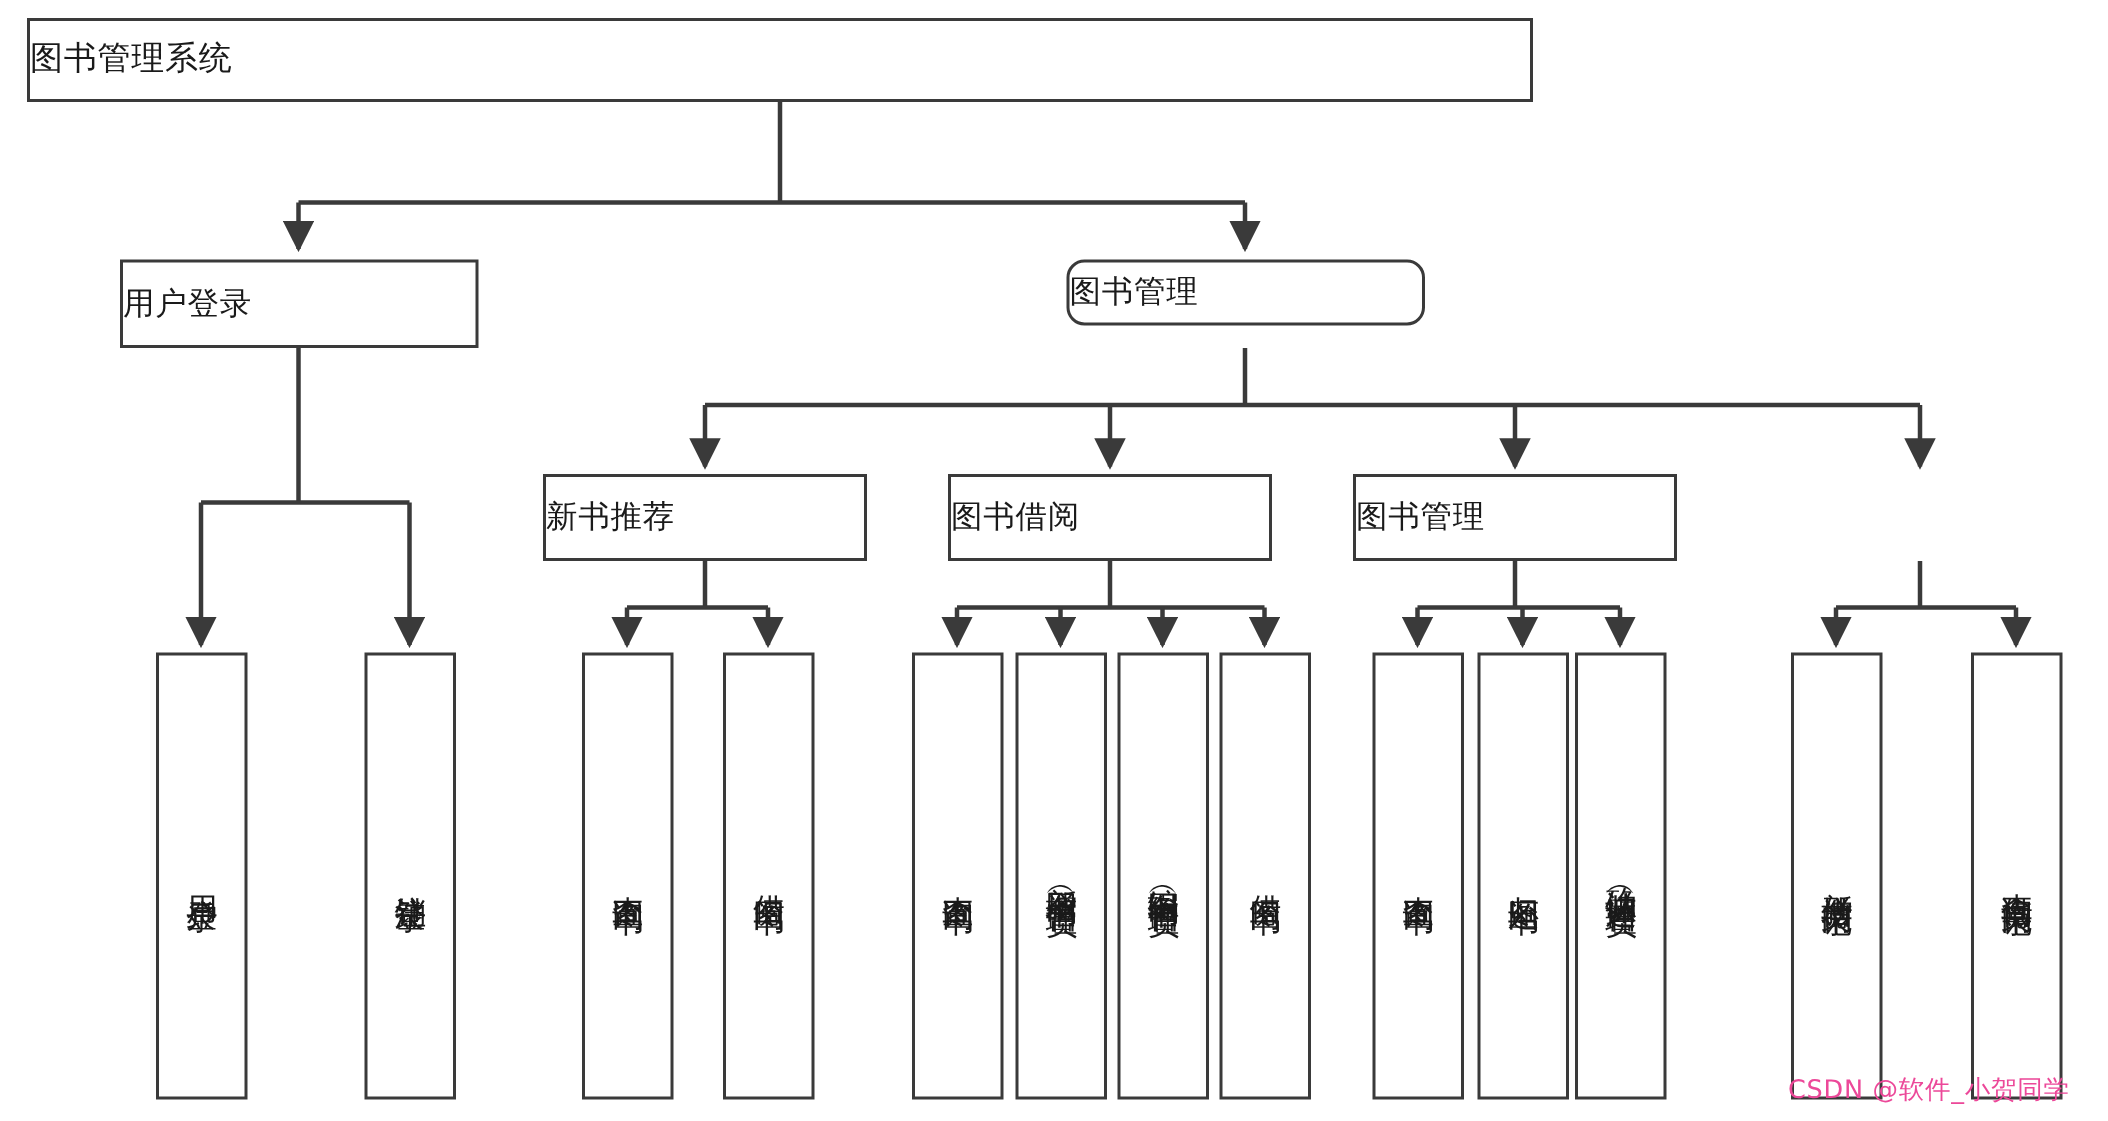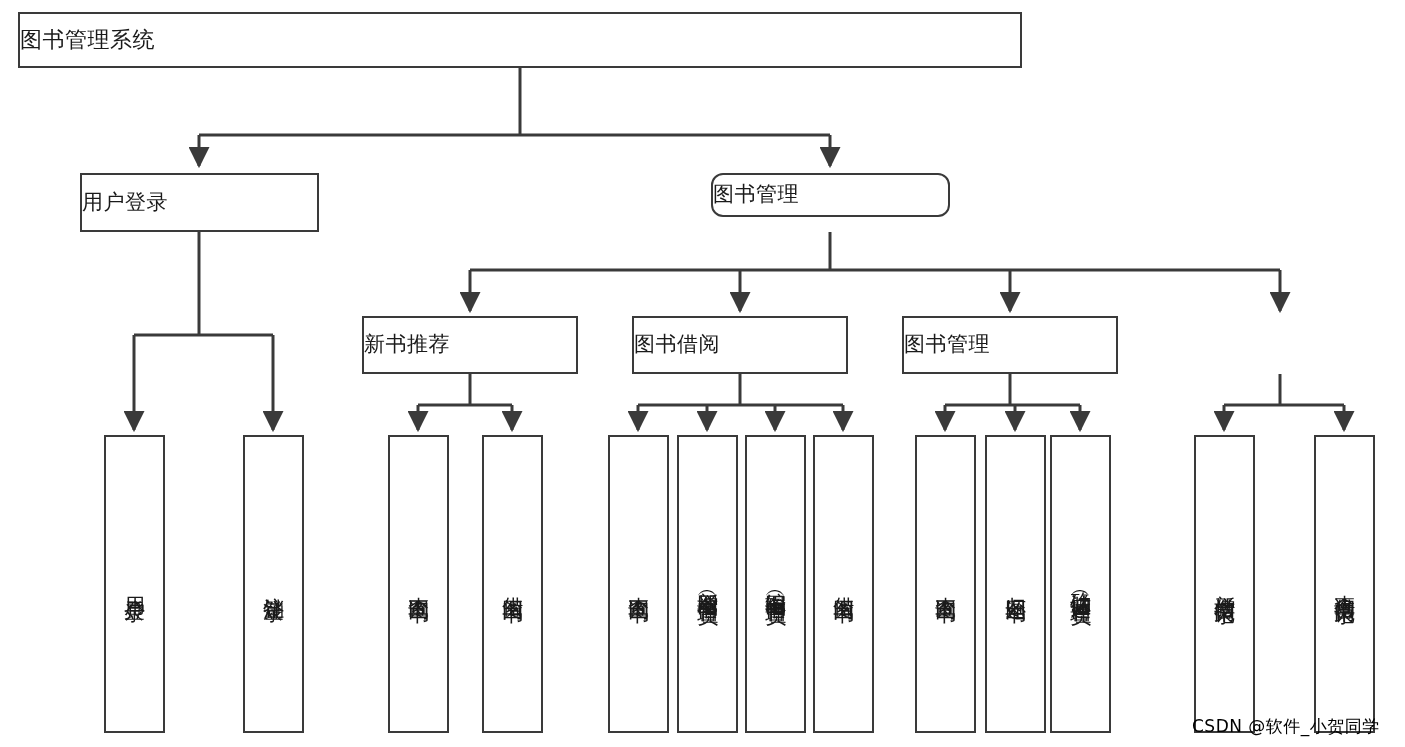--- a/index.html
+++ b/index.html
@@ -59,21 +59,21 @@
     writing-mode: vertical-rl;
     text-orientation: upright;
     font-size: 21px;
     line-height: 1.35;
     letter-spacing: 2px;
     max-height: 280px;
   }
   .watermark {
     position: absolute;
     font-size: 17px;
-    color: #000000;
+    color: #ec4899;
     white-space: nowrap;
     letter-spacing: 0.5px;
   }
 </style>
 </head>
 <body>
 
 <div id="canvas">
 
   <svg id="edges" viewBox="0 0 1405 747" xmlns="http://www.w3.org/2000/svg">

